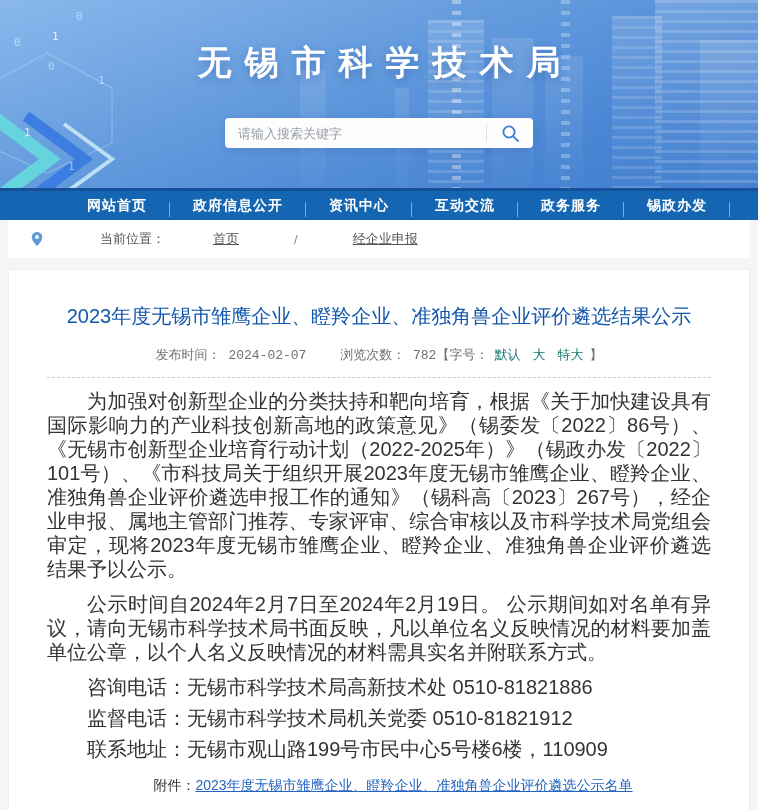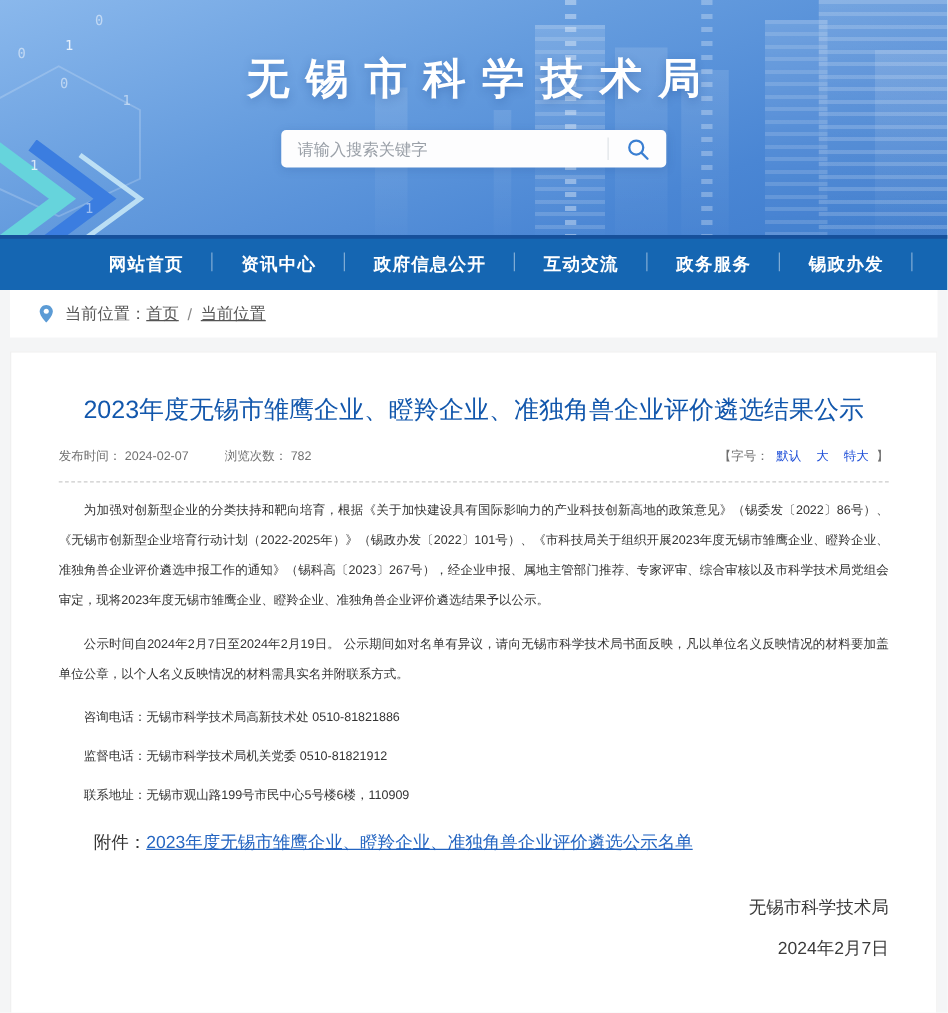--- a/index.html
+++ b/index.html
@@ -20,61 +20,61 @@
   .chevrons { position:absolute; left:-12px; top:112px; pointer-events:none; }
   .digit { position:absolute; color:rgba(255,255,255,.5); font-size:11px;
     font-family:"DejaVu Sans Mono",monospace; pointer-events:none; }
   .d0{left:14px;top:36px;} .d1{left:52px;top:30px;color:rgba(255,255,255,.8);}
   .d2{left:76px;top:10px;} .d3{left:48px;top:60px;}
   .d4{left:98px;top:74px;} .d5{left:24px;top:126px;color:rgba(255,255,255,.75);}
   .d6{left:68px;top:160px;}
   .banner-title { position:absolute; left:0; right:0; top:40px; text-align:center;
     color:#ffffff; font-size:34px; font-weight:bold; letter-spacing:13px; text-indent:13px;
     text-shadow:0 3px 8px rgba(20,60,130,.30); }
-  .search-box { position:absolute; left:50%; top:104px; transform:translateX(-50%);
+  .search-box { position:absolute; left:50%; top:118px; transform:translateX(-50%);
     width:308px; height:30px; background:#fdfdfe; border-radius:4px;
     display:flex; align-items:center; box-shadow:0 2px 8px rgba(30,70,140,.18); }
   .search-box input { flex:1; border:none; outline:none; background:transparent;
     font-size:13px; color:#333; padding:0 10px 0 13px;
     font-family:"Liberation Sans","DejaVu Sans",sans-serif; }
   .search-box input::placeholder { color:#9aa0a8; }
   .search-divider { width:1px; height:18px; background:#dfe3e8; }
   .search-btn { width:46px; height:100%; border:none; background:transparent; cursor:pointer;
     display:flex; align-items:center; justify-content:center; }
 
   
-  .main-nav { width:758px; height:44px; background:#1566b2; border-top:3px solid #16509b;
+  .main-nav { width:758px; height:32px; background:#1566b2; border-top:3px solid #16509b;
     display:flex; align-items:stretch; padding-left:64px; }
   .nav-item { position:relative; display:flex; align-items:center; padding:0 23px;
     color:#ffffff; font-size:14px; font-weight:600; letter-spacing:1px; cursor:pointer; }
   .nav-item::after { content:""; position:absolute; right:0; top:11px; width:1px; height:15px;
     background:rgba(255,255,255,.45); }
 
   
   .crumb-card { margin:0 8px; height:38px; background:#ffffff;
-    display:flex; align-items:center; padding-left:22px; font-size:13px; color:#555; }
+    display:flex; align-items:center; padding-left:22px; font-size:13px; color:#555;gap:48px; }
   .crumb-card .pin { margin-right:8px; display:flex; }
   .crumb-link { color:#555; cursor:pointer;text-decoration:underline; }
   .crumb-sep { margin:0 7px; color:#888; }
   .crumb-label { color:#555; }
 
   
   .article-card { margin:11px 8px 0; background:#ffffff; min-height:533px;
     padding:32px 38px 30px; border:1px solid #f0f0f0; }
   .article-title { text-align:center; color:#1257ac; font-size:20px; font-weight:normal;
     line-height:28px; }
-  .meta-row { display:flex; justify-content:space-between; align-items:center;
+  .meta-row { display:flex; justify-content:center; align-items:center;
     margin-top:16px; padding-bottom:13px; border-bottom:1px dashed #cccccc;
-    font-size:10px; color:#707070; }
+    font-size:13px; color:#707070;font-family:Liberation Mono, monospace; }
   .views-label { margin-left:26px; }
-  .fontsize span.opt { cursor:pointer; margin:0 6px; color:#1d4ed8; }
-  .body-text p { font-size:10px; color:#333; line-height:24px; text-indent:2em;
+  .fontsize span.opt { cursor:pointer; margin:0 6px; color:#0f766e; }
+  .body-text p { font-size:20px; color:#333; line-height:24px; text-indent:2em;
     margin:11px 0; text-align:justify; }
   .body-text p.contact { margin:7px 0; }
-  .attachment { font-size:14px; color:#333; line-height:24px; text-indent:2em; margin-top:12px; }
+  .attachment { font-size:14px; color:#333; line-height:24px; text-indent:2em; margin-top:12px;text-align:center; }
   .attachment a { color:#2465c1; text-decoration:underline; cursor:pointer; }
   .signature { text-align:right; font-size:14px; color:#3a3a3a; margin-top:30px; line-height:20px; }
   .signature .sig-date { margin-top:13px; }
 </style>
 </head>
 <body>
 
 <div class="banner">
 
   <div class="bldg" style="left:300px;width:26px;height:118px;opacity:.5;"></div>
@@ -115,38 +115,38 @@
           <circle cx="8" cy="8" r="5.6" fill="none" stroke="#3a7fd2" stroke-width="1.8"></circle>
           <line x1="12.3" y1="12.3" x2="17" y2="17" stroke="#3a7fd2" stroke-width="1.8" stroke-linecap="round"></line>
         </svg>
       </span>
     </button>
   </div>
 </div>
 
 <div class="main-nav">
   <div class="nav-item">网站首页</div>
+  <div class="nav-item">政府信息公开</div>
   <div class="nav-item">资讯中心</div>
-  <div class="nav-item">政府信息公开</div>
   <div class="nav-item">互动交流</div>
   <div class="nav-item">政务服务</div>
   <div class="nav-item">锡政办发</div>
 </div>
 
 <div class="crumb-card">
   <span class="pin">
     <svg width="14" height="16" viewBox="0 0 16 18">
       <path d="M8,1 C4.6,1 2,3.7 2,7 C2,11.4 8,17 8,17 C8,17 14,11.4 14,7 C14,3.7 11.4,1 8,1 Z" fill="#5b9bd5"></path>
       <circle cx="8" cy="6.8" r="2.3" fill="#ffffff"></circle>
     </svg>
   </span>
   <span class="crumb-label">当前位置：</span>
   <span class="crumb-link">首页</span>
   <span class="crumb-sep">/</span>
-  <span class="crumb-link">当前位置</span>
+  <span class="crumb-link">经企业申报</span>
 </div>
 
 <div class="article-card">
   <div class="article-title">2023年度无锡市雏鹰企业、瞪羚企业、准独角兽企业评价遴选结果公示</div>
 
   <div class="meta-row">
     <div>
       <span>发布时间：</span>
       <span>2024-02-07</span>
       <span class="views-label">浏览次数：</span>

